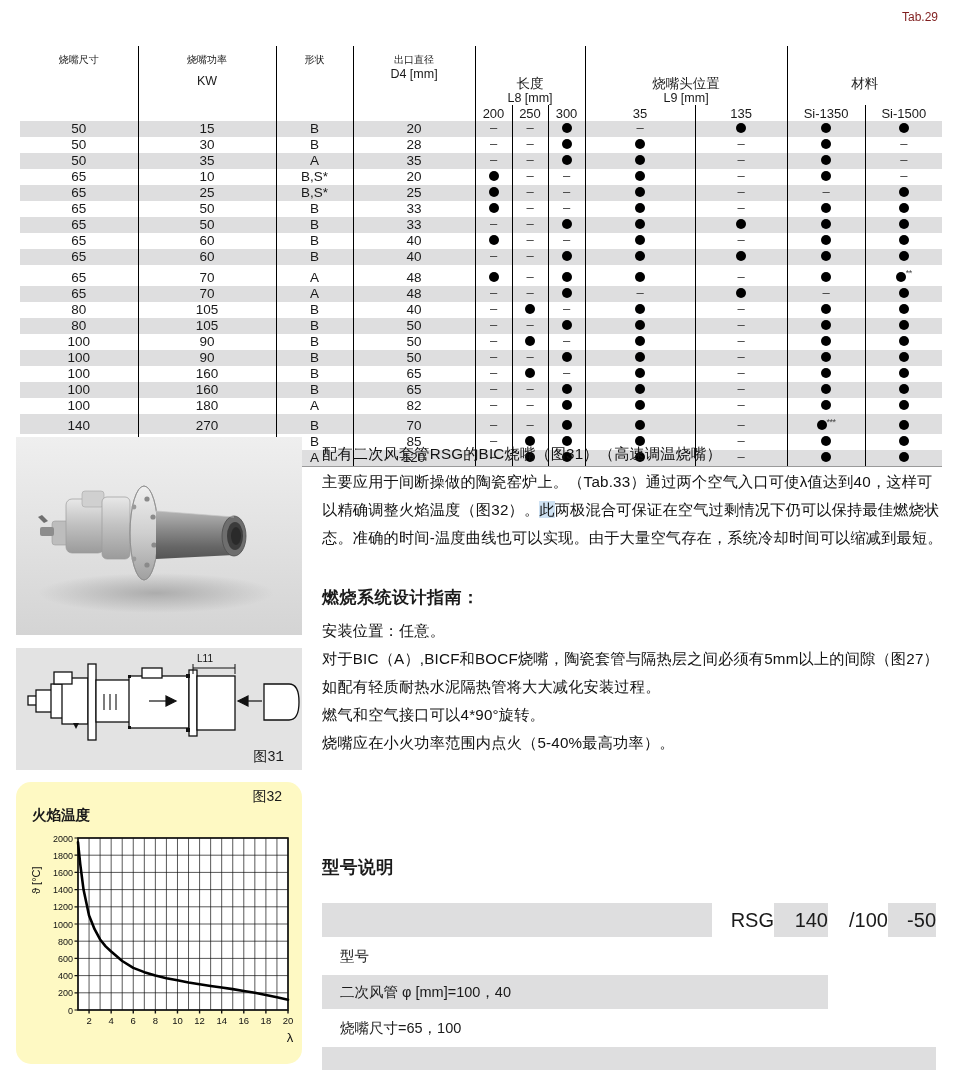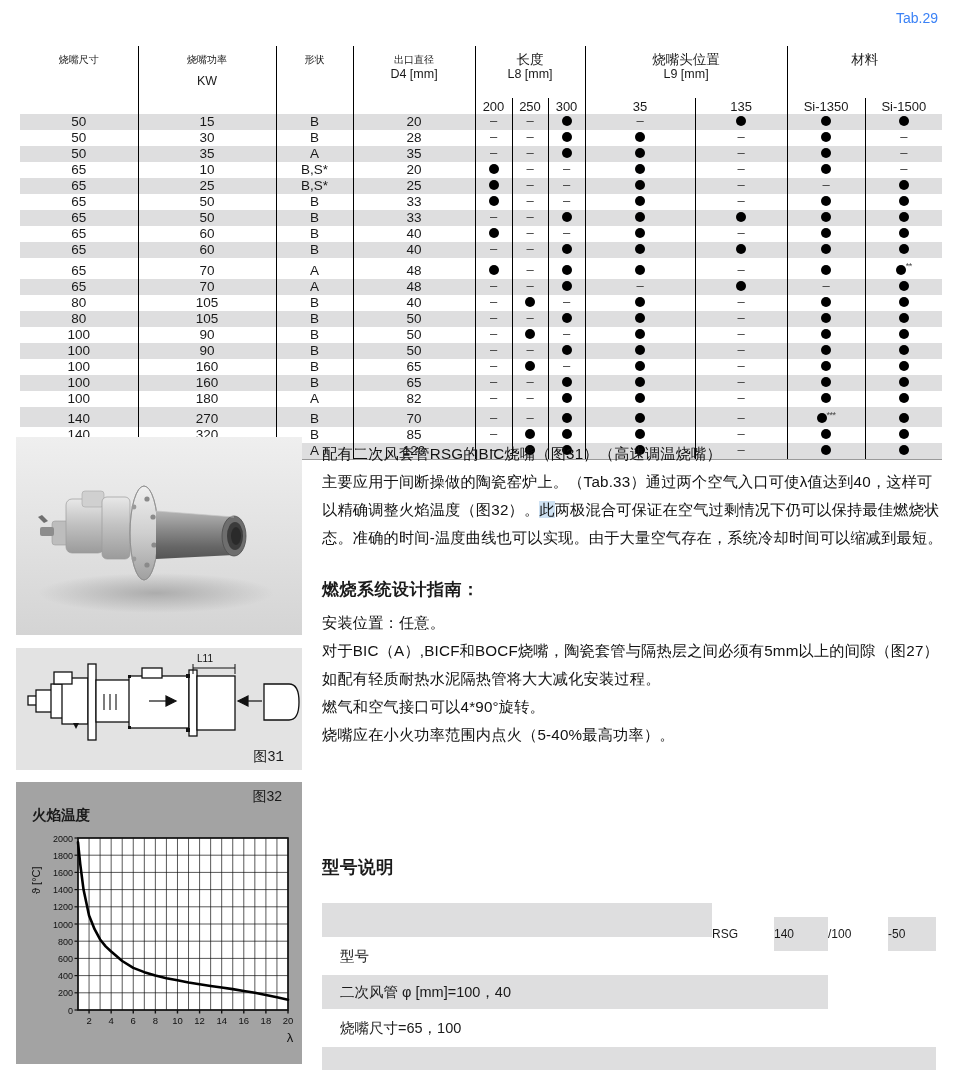--- a/index.html
+++ b/index.html
@@ -25,22 +25,22 @@
     position: absolute;
     left: 22px; top: 7px;
     font-size: 21px;
     font-weight: bold;
     letter-spacing: 0px;
     white-space: nowrap;
   }
   #tab-label {
     position: absolute;
     right: 24px; top: 10px;
-    font-size: 14px;
-    color: #3b82f6;
+    font-size: 12px;
+    color: #7f1d1d;
   }
 
   
   #param-table {
     position: absolute;
     left: 20px; top: 46px;
     width: 922px;
   }
   table.ptable {
     border-collapse: collapse;
@@ -76,20 +76,21 @@
     display: block;
     font-size: 12.5px;
     line-height: 14px;
     padding-top: 7px;
   }
   .grp-title {
     font-size: 13.5px;
     line-height: 15px;
     padding-top: 6px;
     display: block;
+    margin-top: 24px;
   }
   .grp-sub {
     font-size: 12.5px;
     line-height: 14px;
     display: block;
   }
   .subhdr td {
     font-size: 12.5px;
     height: 16px;
     vertical-align: bottom;
@@ -153,22 +154,23 @@
     position: absolute;
     right: 18px; bottom: 4px;
     font-size: 14px;
     font-family: Liberation Mono, monospace;
   }
 
   #fig32-panel {
     position: absolute;
     left: 16px; top: 782px;
     width: 286px; height: 282px;
-    background: #a3a3a3;
+    background: #fef9c3;
     overflow: hidden;
+    border-radius: 15px;
   }
   #fig32-caption {
     position: absolute;
     right: 20px; top: 6px;
     font-size: 14px;
   }
   #chart-title {
     position: absolute;
     left: 16px; top: 24px;
     font-size: 14.5px;
@@ -187,21 +189,21 @@
     color: #111;
     margin: 0;
     letter-spacing: 0.2px;
   }
   .hl {
     background: #cfe2f3;
   }
   .sec-head {
     font-size: 17px;
     font-weight: bold;
-    margin: 26px 0 8px 0;
+    margin: 34px 0 8px 0;
     letter-spacing: 0.5px;
   }
   .sec-head2 {
     font-size: 17.5px;
     font-weight: bold;
     margin: 0 0 24px 0;
     letter-spacing: 0.5px;
   }
 
   
@@ -227,23 +229,22 @@
     height: 34px;
     line-height: 34px;
     font-size: 14.5px;
     white-space: nowrap;
   }
   .mcode {
     position: absolute;
     top: 0;
     height: 34px;
     line-height: 34px;
-    font-size: 12px;
-    text-align: left;
-    margin-top: 14px;
+    font-size: 20px;
+    text-align: right;
   }
   .mcode.shaded { background: #dededf; }
 </style>
 </head>
 <body>
 
 <div id="title-row">
   <div id="tab-label">Tab.29</div>
 </div>
 

